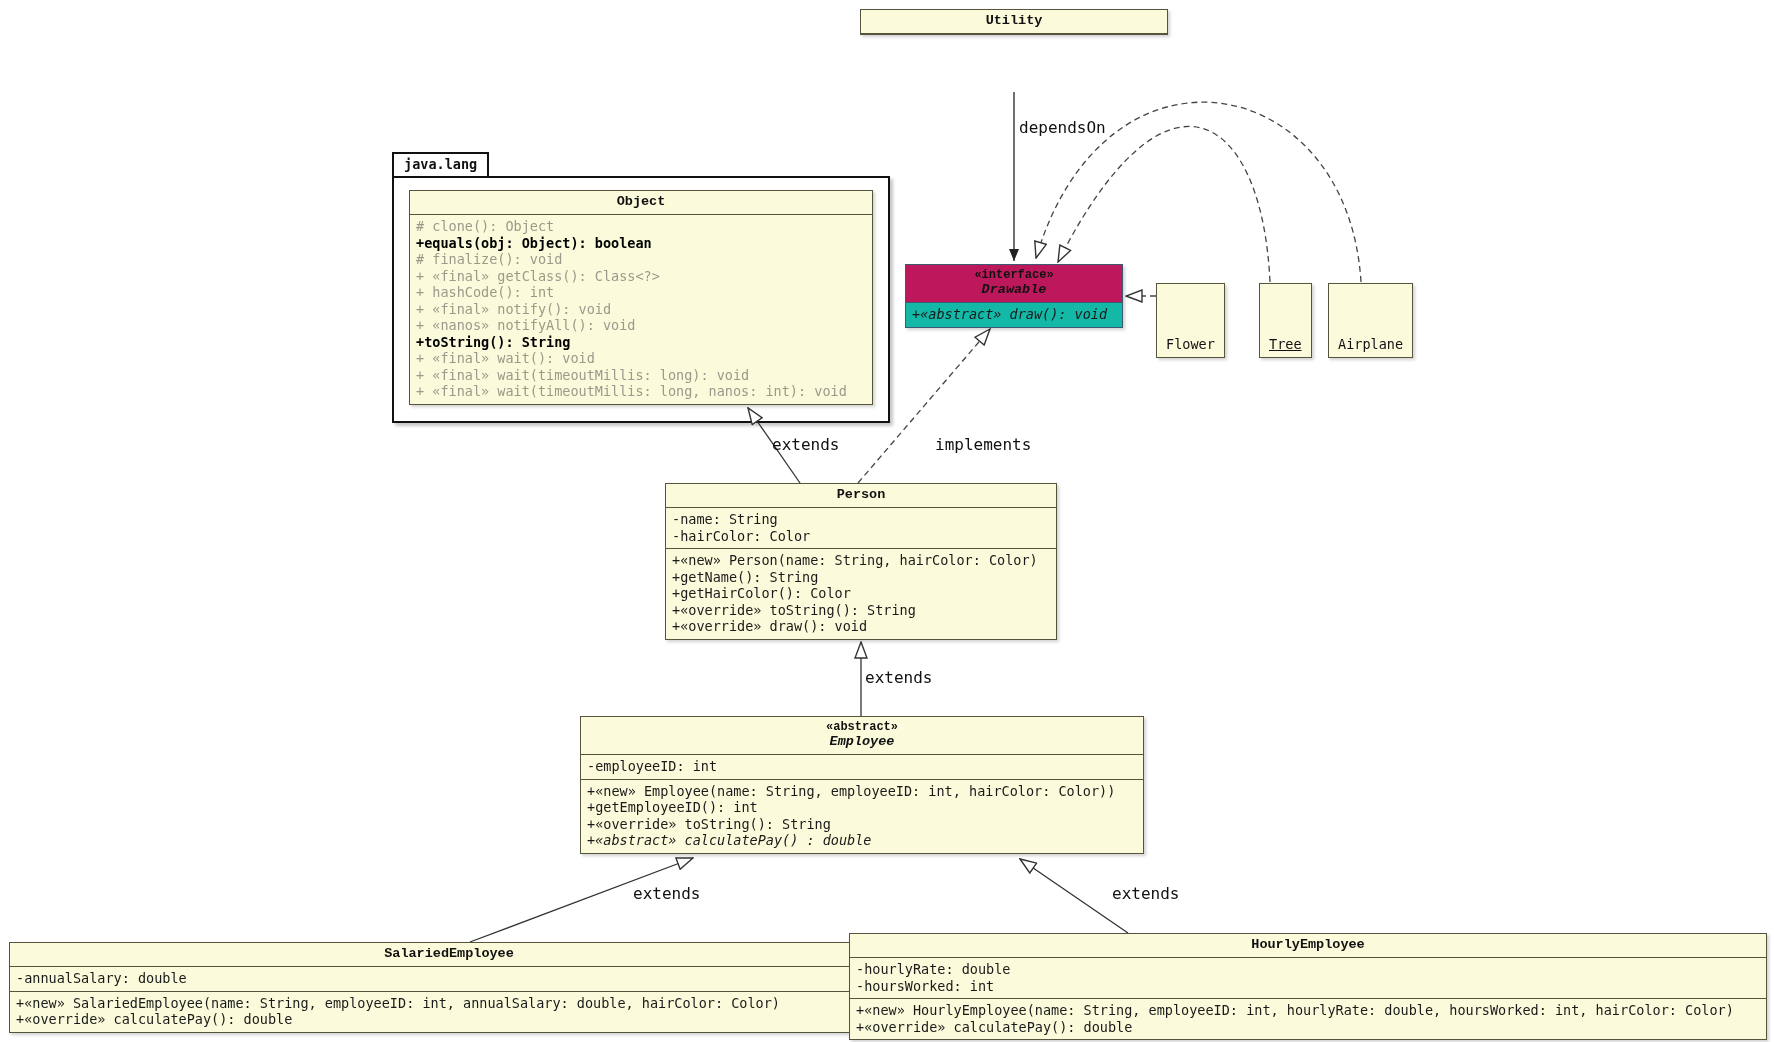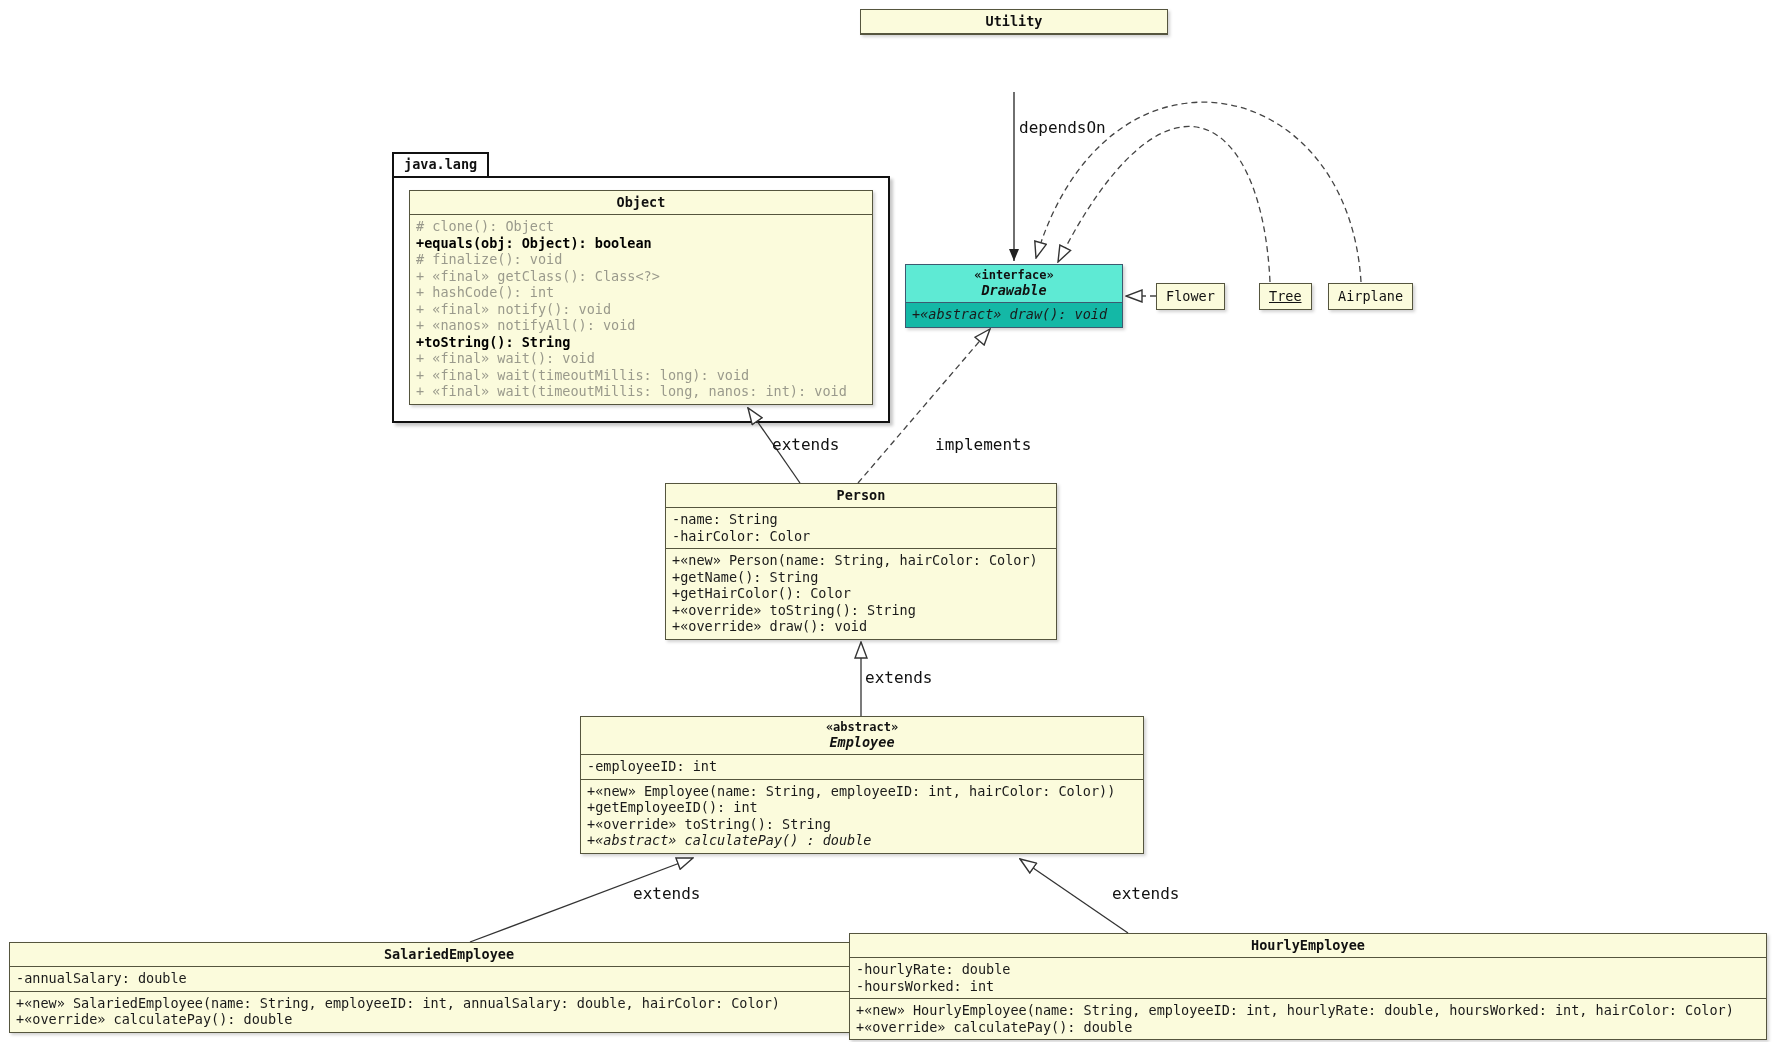--- a/index.html
+++ b/index.html
@@ -10,36 +10,36 @@
   }
 
   
   .cls {
     position:absolute; z-index:2;
     background:#fbfbdc; border:1px solid #55553e;
     box-shadow:2px 2px 3px rgba(0,0,0,0.18);
   }
   .cls .title {
     text-align:center; font-weight:bold; line-height:16px;
-    padding:3px 6px 4px; border-bottom:1px solid #55553e;
+    padding:3px 6px 4px; border-bottom:1px solid #55553e;font-family:Liberation Mono, monospace;
   }
   .cls .title .stereo { display:block; font-size:12px; line-height:14px; font-weight:bold; }
   .cls .title .name-it { font-style:italic; }
   .sec { padding:3px 6px 4px; }
   .sec + .sec { border-top:1px solid #55553e; }
   .mrow { line-height:16.5px; white-space:pre; color:#1a1a1a; }
   .muted { color:#9a9a8c; }
   .strong { font-weight:bold; color:#000; }
   .u { text-decoration:underline; }
   .it { font-style:italic; }
-  .title-only { padding:4px 9px 5px; font-weight:normal; line-height:16px; }
+  .title-only { padding:4px 9px 5px; font-weight:normal; line-height:16px;margin-top:48px; }
 
   
   .iface { background:#f2f9fd; border:1px solid #3d5a70; }
-  .iface .title { background:#5eead4; border-bottom:1px solid #3d5a70; }
+  .iface .title { background:#be185d; border-bottom:1px solid #3d5a70; }
   .iface .sec { background:#14b8a6; }
 
   
   .pkg-tab {
     position:absolute; z-index:1; background:#ffffff;
     border:2px solid #111; border-bottom:none;
     font-weight:bold; line-height:15px; padding:3px 10px 4px;
   }
   .pkg-body {
     position:absolute; z-index:1; background:#ffffff;

